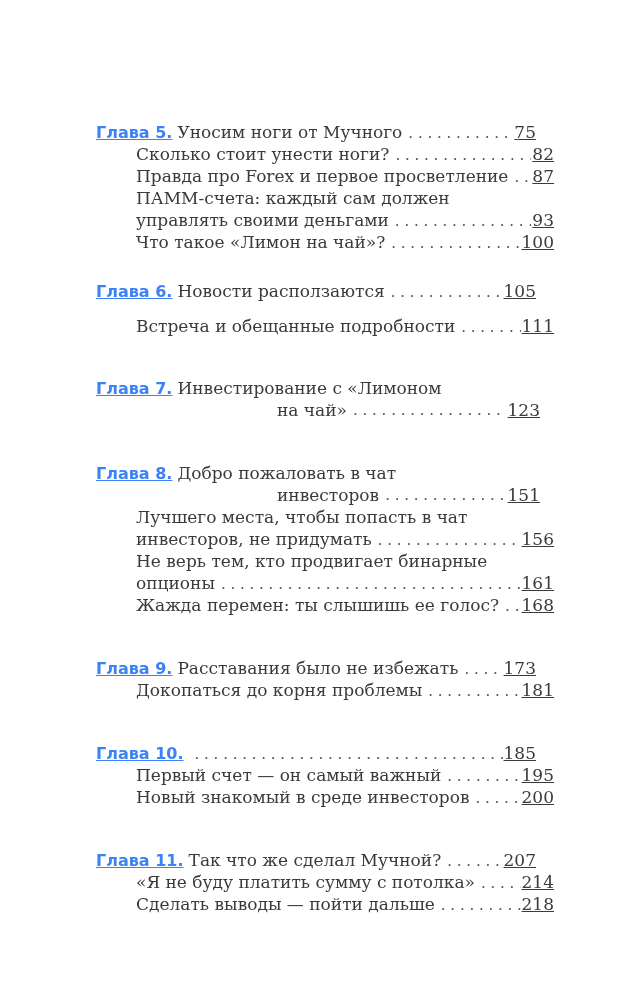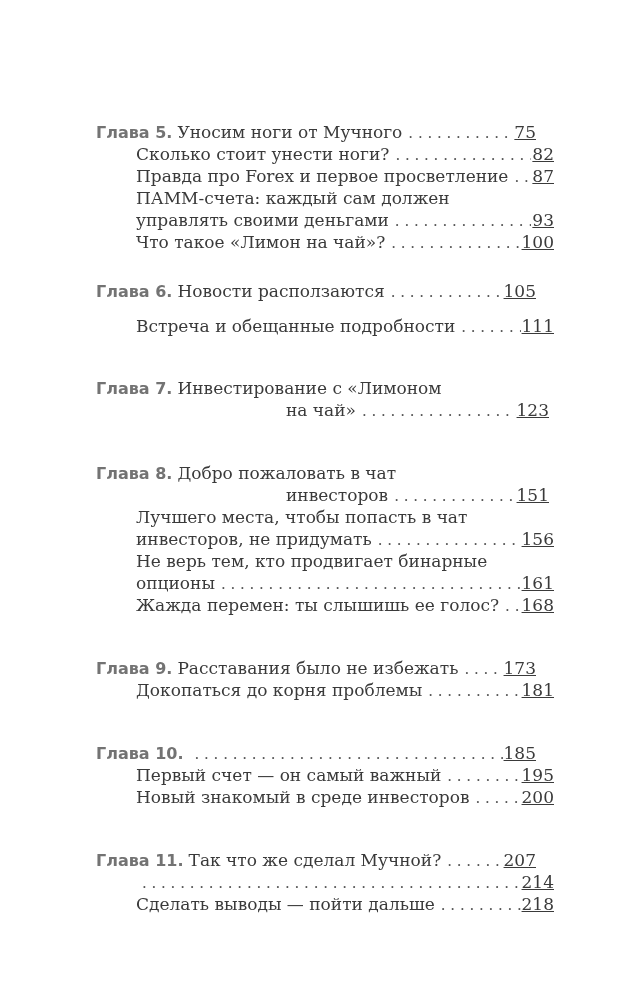--- a/index.html
+++ b/index.html
@@ -9,23 +9,23 @@
     font-family: "DejaVu Serif", "Liberation Serif", serif;
     color: #3a3a3a;
   }
   .toc { position: absolute; left: 96px; width: 440px; top: 0; }
   .line {
     position: absolute; left: 0; width: 440px; height: 22px;
     font-size: 17px; line-height: 22px; white-space: nowrap;
     display: flex; align-items: baseline;
   }
   .line.sub { left: 40px; width: 418px; }
-  .line.cont { left: 190px; width: 263px; }
+  .line.cont { left: 181px; width: 263px; align-items: flex-end; }
   .line .txt { flex: 0 0 auto; }
-  .line .lbl { font-family: "DejaVu Sans", "Liberation Sans", sans-serif; font-weight: bold; color: #737373; margin-right: 5px; font-size: 16px; }
+  .line .lbl { font-family: "DejaVu Sans", "Liberation Sans", sans-serif; font-weight: bold; color: #3b82f6; margin-right: 5px; font-size: 16px; text-decoration: underline; }
   .line .dots {
     flex: 1 1 auto; overflow: hidden; margin: 0 1px 0 6px;
     color: #555; letter-spacing: 4px;
   }
   .line .dots::before { content: ". . . . . . . . . . . . . . . . . . . . . . . . . . . . . . . . . . . . . . . . . . . . . . . . . . . . . . . . . . . . . . . . . . . . . . . . . . . . . . . . ."; letter-spacing: 0; white-space: nowrap; font-size: 15px; }
   .line .pg { flex: 0 0 auto; text-decoration: underline; }
 </style>
 </head>
 <body>
 
@@ -142,20 +142,21 @@
     <span class="pg">200</span>
   </div>
 
   <div class="line" style="top:849px">
     <span class="txt lbl">Глава 11.</span>
     <span class="txt">Так что же сделал Мучной?</span>
     <span class="dots"></span>
     <span class="pg">207</span>
   </div>
   <div class="line sub" style="top:871px">
+    <span class="txt">«Я не буду платить сумму с потолка»</span>
     <span class="dots"></span>
     <span class="pg">214</span>
   </div>
   <div class="line sub" style="top:893px">
     <span class="txt">Сделать выводы — пойти дальше</span>
     <span class="dots"></span>
     <span class="pg">218</span>
   </div>
 
 </div>

